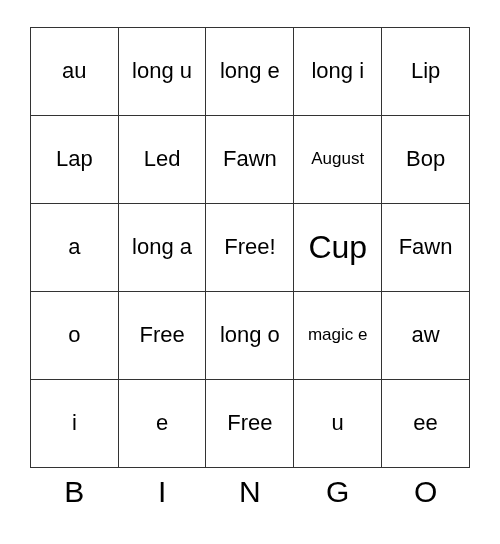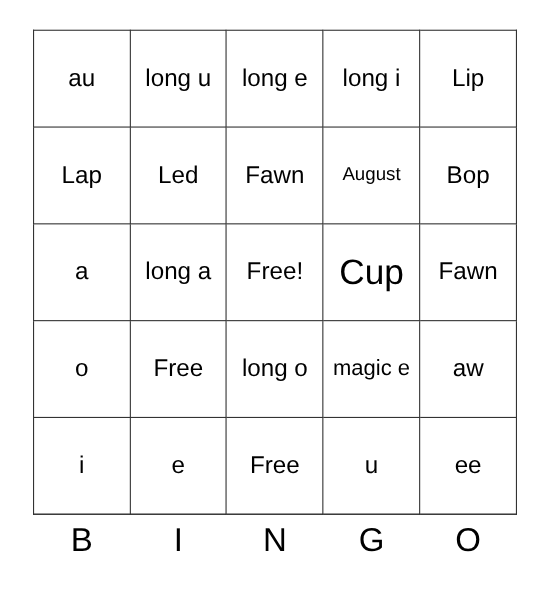--- a/index.html
+++ b/index.html
@@ -77,21 +77,21 @@
           <td>a</td>
           <td>long a</td>
           <td style="font-size: 22px; text-align: center;">Free!</td>
           <td style="font-size: 32px; margin-top: 45px;">Cup</td>
           <td>Fawn</td>
         </tr>
         <tr>
           <td>o</td>
           <td>Free</td>
           <td>long o</td>
-          <td style="font-size: 20px;">magic e</td>
+          <td style="font-size: 17px;">magic e</td>
           <td>aw</td>
         </tr>
         <tr>
           <td>i</td>
           <td>e</td>
           <td>Free</td>
           <td>u</td>
           <td>ee</td>
         </tr>
       </tbody>

